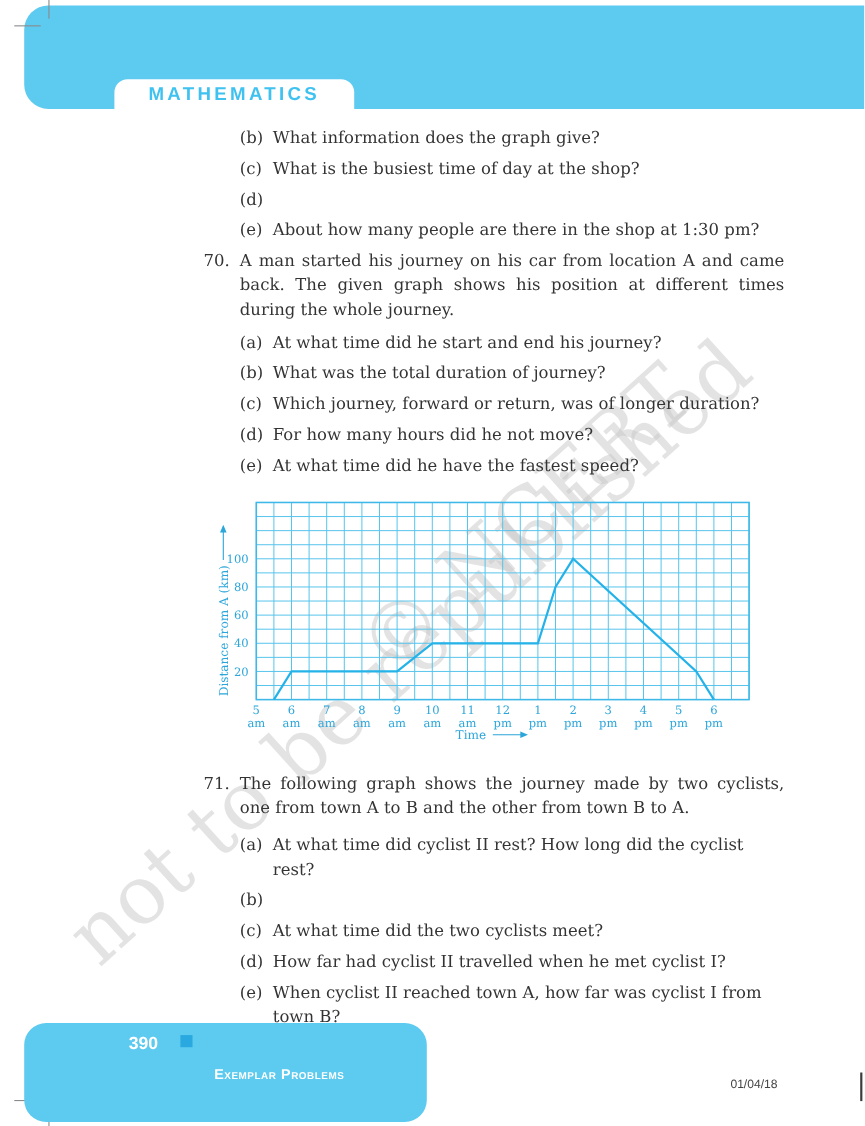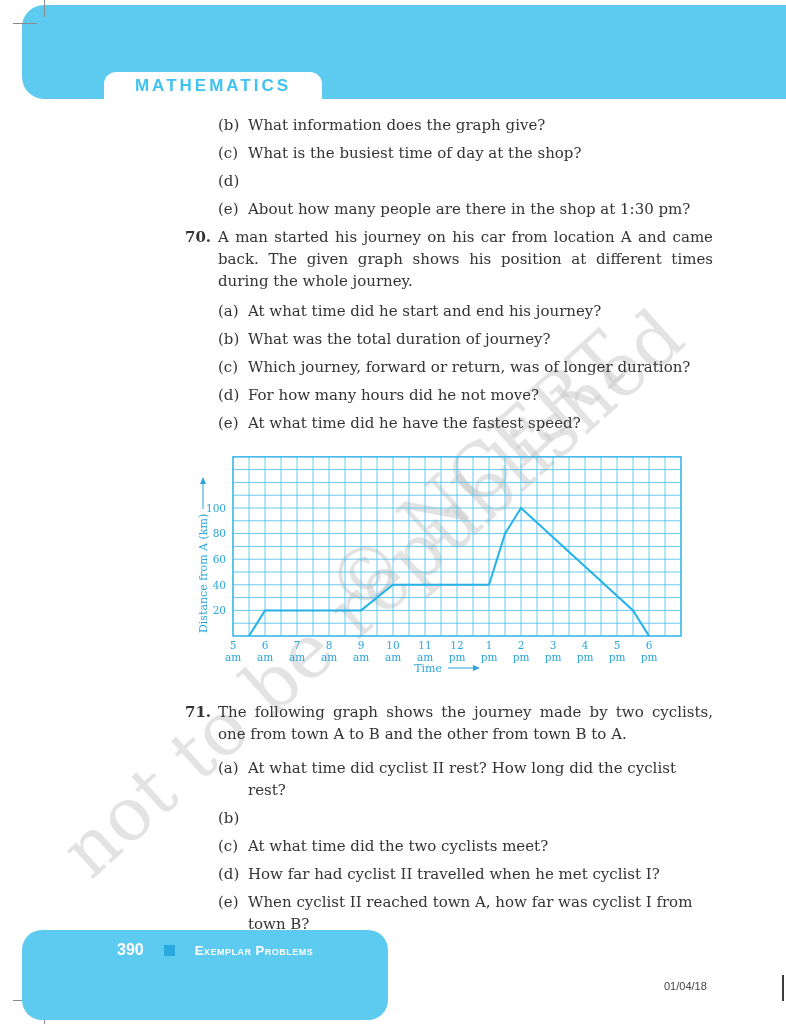--- a/index.html
+++ b/index.html
@@ -19,34 +19,34 @@
       font-family:"DejaVu Serif",serif;transform:rotate(-42deg);z-index:1;}
   #wm1{left:290px;top:430px;font-size:74px;}
   #wm2{left:-30px;top:550px;font-size:74px;}
   
   .main{position:absolute;left:185px;top:114px;width:528px;font-size:15px;line-height:22px;z-index:2;}
   .row{display:flex;margin-bottom:6px;}
   .row .lbl{flex:none;width:30px;}
   .row .txt{flex:1;}
   .indent{padding-left:33px;}
   .qrow{display:flex;margin-top:2px;}
-  .qnum{flex:none;width:33px;font-weight:bold;}
+  .qnum{flex:none;width:33px;font-weight:normal;}
   .qtext{flex:1;text-align:justify;}
   .parts{margin-top:8px;}
   .chart-wrap{margin:12px 0 0 5px;}
   .q71{margin-top:9px;justify-content:center;}
   .parts2{margin-top:12px;}
   
   .footer-band{position:absolute;left:22px;top:930px;width:366px;height:90px;
                background:#5dcaf0;border-radius:20px;z-index:2;}
-  .footer-inner{display:flex;align-items:center;gap:20px;margin:11px 0 0 95px;}
+  .footer-inner{display:flex;gap:20px;margin:11px 0 0 95px;}
   .page-num{font-family:"Liberation Sans",sans-serif;font-weight:bold;font-size:16px;color:#fff;}
   .footer-sq{width:11px;height:11px;background:#29a9e0;}
   .footer-label{font-family:"Liberation Sans",sans-serif;font-weight:bold;font-size:13px;color:#fff;
-                font-variant:small-caps;letter-spacing:0.5px;}
+                font-variant:small-caps;letter-spacing:0.5px;margin-top:28px;}
   .date{position:absolute;left:664px;top:980px;font-family:"Liberation Sans",sans-serif;
         font-size:11px;color:#444;z-index:2;}
 </style>
 </head>
 <body>
 
 <div class="page">
 
   <div class="header-band"></div>
   <div class="header-tab">

